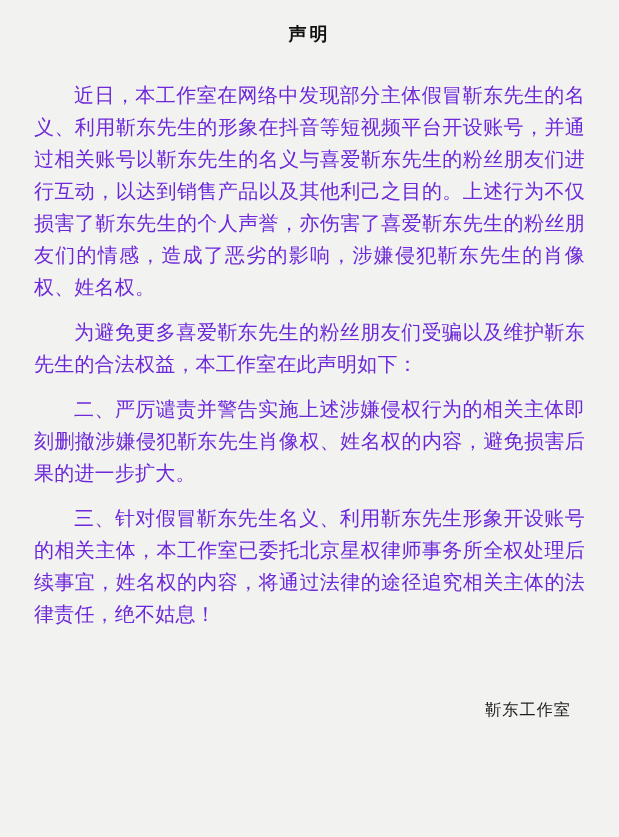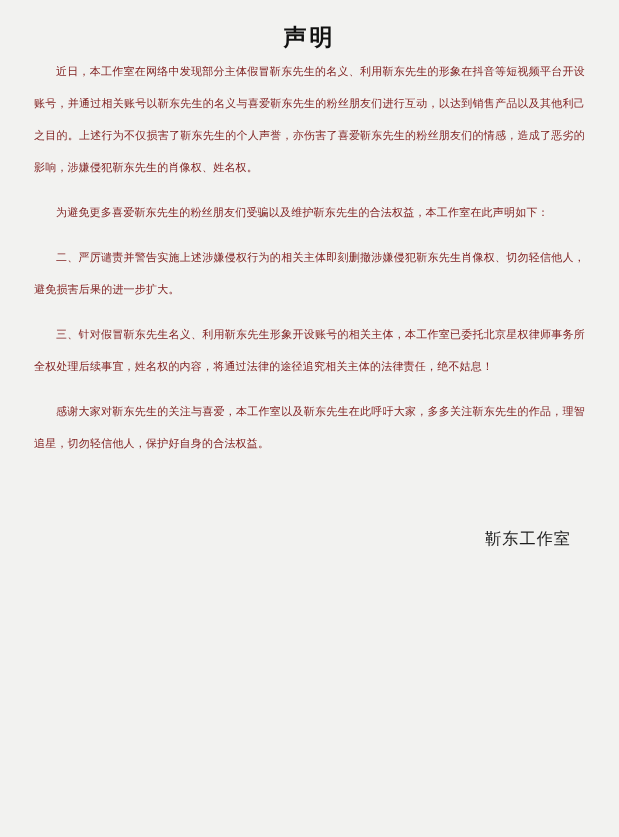--- a/index.html
+++ b/index.html
@@ -17,33 +17,33 @@
   .page {
     position: relative;
     width: 619px;
     height: 837px;
     box-sizing: border-box;
     padding: 18px 34px 20px 34px;
     background: #f2f2f0;
   }
   .doc-title {
     text-align: center;
-    font-size: 23px;
+    font-size: 18px;
     font-weight: bold;
     letter-spacing: 3px;
-    margin: 4px 0 2px 0;
+    margin: 4px 0 33px 0;
     color: #111;
   }
   .para {
-    font-size: 11px;
+    font-size: 20px;
     line-height: 32px;
     text-align: justify;
     text-justify: inter-ideograph;
     margin: 0 0 13px 0;
-    color: #7f1d1d;
+    color: #6d28d9;
     letter-spacing: 0.2px;
   }
   .indent {
     text-indent: 2em;
   }
   .signature-block {
     margin-top: 64px;
     text-align: right;
     padding-right: 14px;
   }
@@ -60,24 +60,23 @@
 
 <div class="page">
 
   <div class="doc-title">声明</div>
 
   <p class="para indent">近日，本工作室在网络中发现部分主体假冒靳东先生的名义、利用靳东先生的形象在抖音等短视频平台开设账号，并通过相关账号以靳东先生的名义与喜爱靳东先生的粉丝朋友们进行互动，以达到销售产品以及其他利己之目的。上述行为不仅损害了靳东先生的个人声誉，亦伤害了喜爱靳东先生的粉丝朋友们的情感，造成了恶劣的影响，涉嫌侵犯靳东先生的肖像权、姓名权。</p>
 
   <p class="para indent">为避免更多喜爱靳东先生的粉丝朋友们受骗以及维护靳东先生的合法权益，本工作室在此声明如下：</p>
 
 
-  <p class="para indent">二、严厉谴责并警告实施上述涉嫌侵权行为的相关主体即刻删撤涉嫌侵犯靳东先生肖像权、切勿轻信他人，避免损害后果的进一步扩大。</p>
+  <p class="para indent">二、严厉谴责并警告实施上述涉嫌侵权行为的相关主体即刻删撤涉嫌侵犯靳东先生肖像权、姓名权的内容，避免损害后果的进一步扩大。</p>
 
   <p class="para indent">三、针对假冒靳东先生名义、利用靳东先生形象开设账号的相关主体，本工作室已委托北京星权律师事务所全权处理后续事宜，姓名权的内容，将通过法律的途径追究相关主体的法律责任，绝不姑息！</p>
 
-  <p class="para indent">感谢大家对靳东先生的关注与喜爱，本工作室以及靳东先生在此呼吁大家，多多关注靳东先生的作品，理智追星，切勿轻信他人，保护好自身的合法权益。</p>
 
   <div class="signature-block">
     <div class="sign-name">靳东工作室</div>
 
   </div>
 
 </div>
 
 </body></html>

